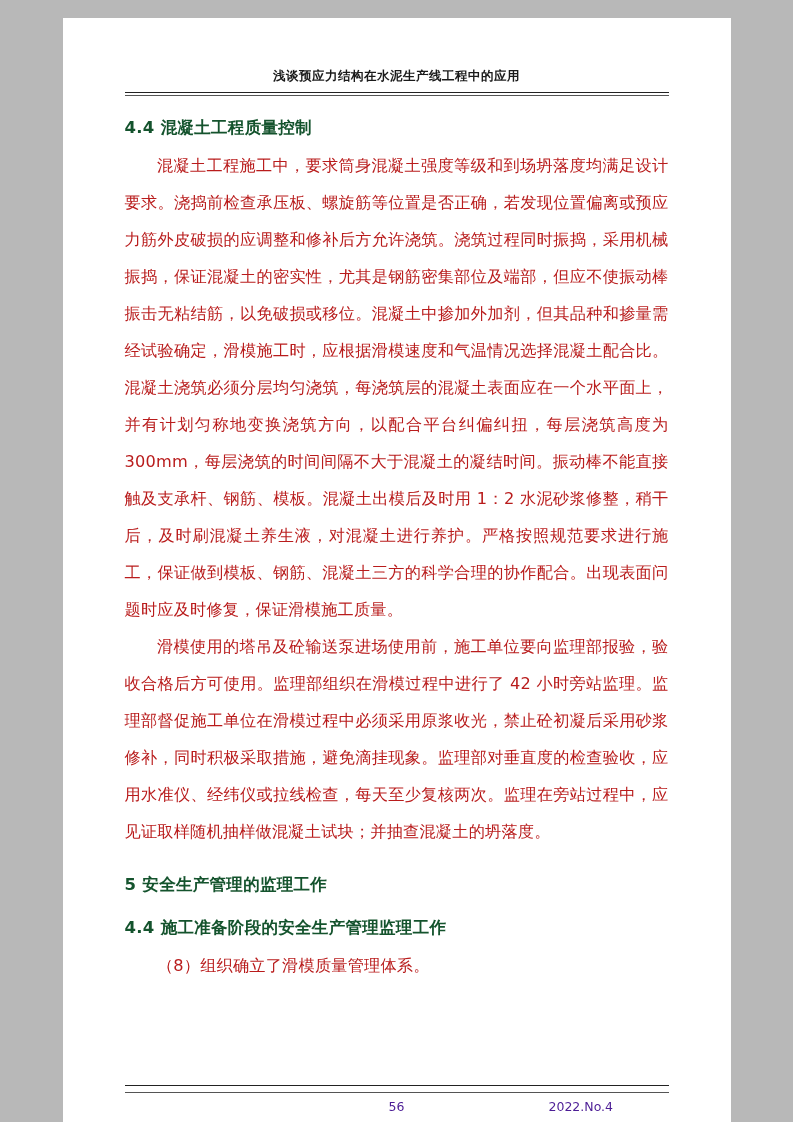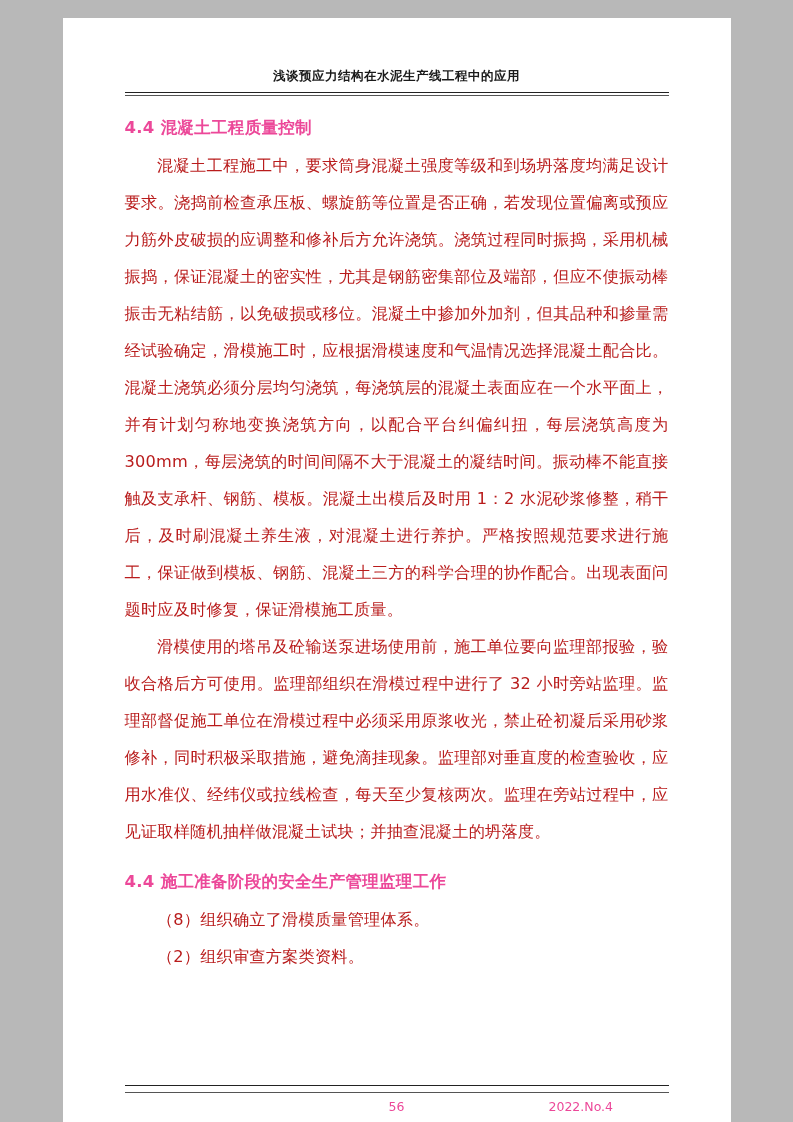--- a/index.html
+++ b/index.html
@@ -39,21 +39,21 @@
     margin: 7px 0 0 0;
   }
   .head-rule.thin {
     border-top: 0.6px solid #555;
     margin-top: 2px;
   }
   h2.section {
     font-family: "DejaVu Sans", sans-serif;
     font-size: 16.5px;
     font-weight: bold;
-    color: #ec4899;
+    color: #14532d;
     margin: 21px 0 8px 0;
     letter-spacing: 0.3px;
   }
   h2.section.num {
     margin-top: 24px;
   }
   p.para {
     font-family: "DejaVu Sans", sans-serif;
     font-size: 16.2px;
     line-height: 37px;
@@ -78,47 +78,47 @@
   .foot-rule.thin {
     border-top: 0.6px solid #555;
     margin: 2px 0 6px 0;
   }
   .foot-row {
     display: flex;
     align-items: baseline;
     justify-content: space-between;
     font-family: "DejaVu Sans", sans-serif;
     font-size: 12.5px;
-    color: #ec4899;
+    color: #4c1d95;
   }
   .foot-left { width: 120px; }
   .foot-center { flex: 1; text-align: center; }
   .foot-right { width: 120px; }
 </style>
 </head>
 <body>
 
 <div class="page">
 
   <div class="content">
 
     <div>
       <div class="running-head">浅谈预应力结构在水泥生产线工程中的应用</div>
       <hr class="head-rule">
       <hr class="head-rule thin">
     </div>
 
     <h2 class="section">4.4  混凝土工程质量控制</h2>
     <p class="para">混凝土工程施工中，要求筒身混凝土强度等级和到场坍落度均满足设计要求。浇捣前检查承压板、螺旋筋等位置是否正确，若发现位置偏离或预应力筋外皮破损的应调整和修补后方允许浇筑。浇筑过程同时振捣，采用机械振捣，保证混凝土的密实性，尤其是钢筋密集部位及端部，但应不使振动棒振击无粘结筋，以免破损或移位。混凝土中掺加外加剂，但其品种和掺量需经试验确定，滑模施工时，应根据滑模速度和气温情况选择混凝土配合比。混凝土浇筑必须分层均匀浇筑，每浇筑层的混凝土表面应在一个水平面上，并有计划匀称地变换浇筑方向，以配合平台纠偏纠扭，每层浇筑高度为300mm，每层浇筑的时间间隔不大于混凝土的凝结时间。振动棒不能直接触及支承杆、钢筋、模板。混凝土出模后及时用 1：2 水泥砂浆修整，稍干后，及时刷混凝土养生液，对混凝土进行养护。严格按照规范要求进行施工，保证做到模板、钢筋、混凝土三方的科学合理的协作配合。出现表面问题时应及时修复，保证滑模施工质量。</p>
-    <p class="para">滑模使用的塔吊及砼输送泵进场使用前，施工单位要向监理部报验，验收合格后方可使用。监理部组织在滑模过程中进行了 32 小时旁站监理。监理部督促施工单位在滑模过程中必须采用原浆收光，禁止砼初凝后采用砂浆修补，同时积极采取措施，避免滴挂现象。监理部对垂直度的检查验收，应用水准仪、经纬仪或拉线检查，每天至少复核两次。监理在旁站过程中，应见证取样随机抽样做混凝土试块；并抽查混凝土的坍落度。</p>
+    <p class="para">滑模使用的塔吊及砼输送泵进场使用前，施工单位要向监理部报验，验收合格后方可使用。监理部组织在滑模过程中进行了 42 小时旁站监理。监理部督促施工单位在滑模过程中必须采用原浆收光，禁止砼初凝后采用砂浆修补，同时积极采取措施，避免滴挂现象。监理部对垂直度的检查验收，应用水准仪、经纬仪或拉线检查，每天至少复核两次。监理在旁站过程中，应见证取样随机抽样做混凝土试块；并抽查混凝土的坍落度。</p>
 
+    <h2 class="section num">5   安全生产管理的监理工作</h2>
 
     <h2 class="section">4.4  施工准备阶段的安全生产管理监理工作</h2>
     <p class="para">（8）组织确立了滑模质量管理体系。</p>
-    <p class="para">（2）组织审查方案类资料。</p>
 
   </div>
 
   <div class="footer">
     <hr class="foot-rule">
     <hr class="foot-rule thin">
     <div class="foot-row">
       <div class="foot-left"></div>
       <div class="foot-center">56</div>
       <div class="foot-right">2022.No.4</div>

